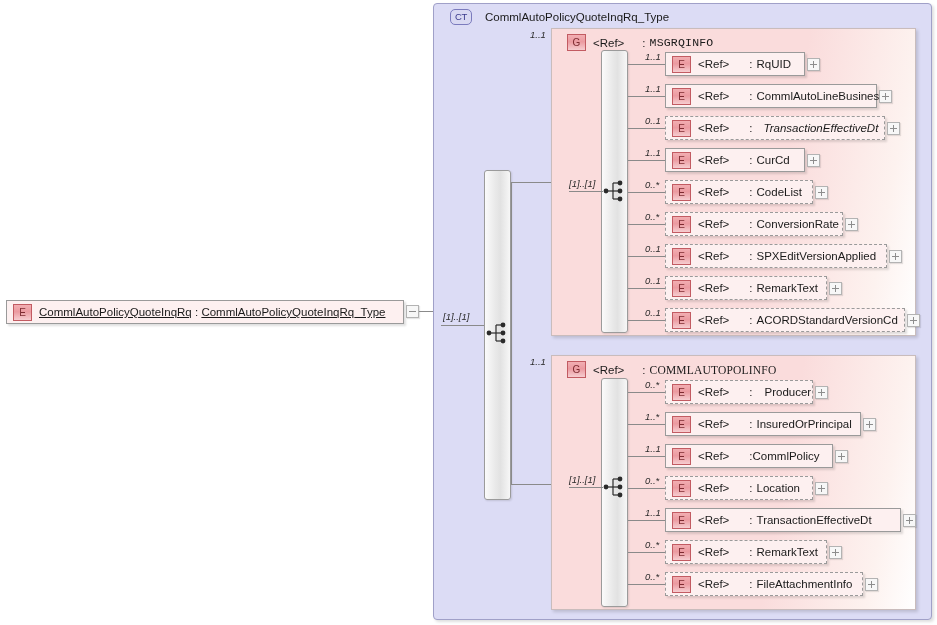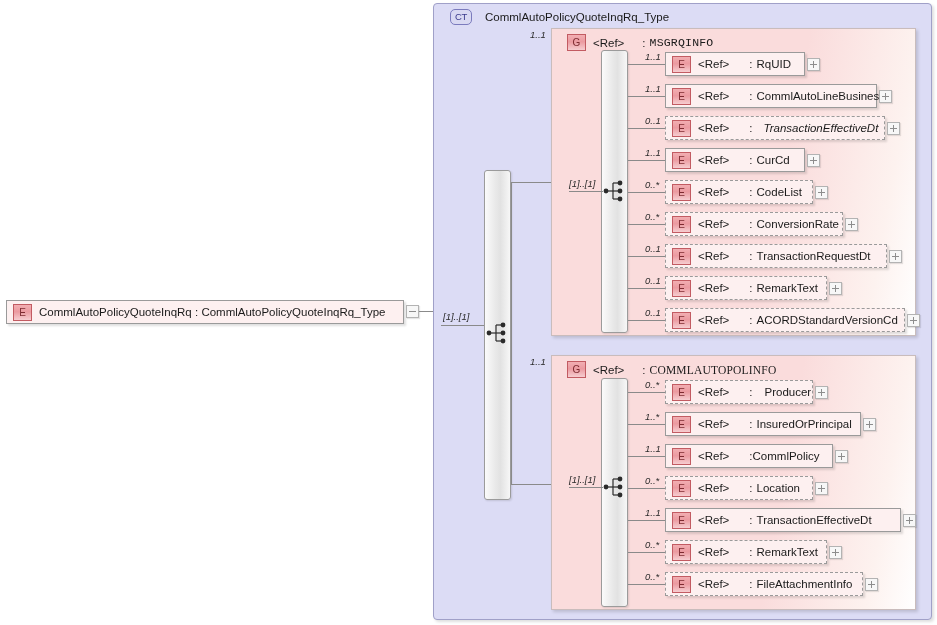--- a/index.html
+++ b/index.html
@@ -45,21 +45,21 @@
     letter-spacing:-.3px;
   }
   .badge.g{
     width:19px;height:17px;
   }
 
   .lbl{
     font-size:11.5px;color:#1a1a1a;
     font-family:"Liberation Sans", sans-serif;
   }
-  .lbl .name{color:#1a1a1a;}
+  .lbl .name{color:#1a1a1a;text-decoration:underline;}
 
   
   .tgl{
     position:absolute;
     box-sizing:border-box;
     width:13px;height:13px;
     border:1px solid #b3b3b3;
     background:#f7f7f7;
     box-shadow:1px 1px 1px rgba(0,0,0,.10);
   }
@@ -257,21 +257,21 @@
         <span class="lbl" style="margin-left: 20px;">:</span>
         <span class="lbl typ" style="margin-left: 4px;">ConversionRate</span>
       </div>
       <div class="tgl plus" style="left: 845px; top: 218px;"></div>
       <div class="hline" style="left: 628px; top: 256px; width: 37px;"></div>
       <div class="card" style="left: 645px; top: 243px;">0..1</div>
       <div class="elembox dashed" style="left: 665px; top: 244px; width: 222px; height: 24px;">
         <span class="badge">E</span>
         <span class="lbl">&lt;Ref&gt;</span>
         <span class="lbl" style="margin-left: 20px;">:</span>
-        <span class="lbl typ" style="margin-left: 4px;">TransactionRequestDt</span>
+        <span class="lbl typ" style="margin-left: 4px;">SPXEditVersionApplied</span>
       </div>
       <div class="tgl plus" style="left: 889px; top: 250px;"></div>
       <div class="hline" style="left: 628px; top: 288px; width: 37px;"></div>
       <div class="card" style="left: 645px; top: 275px;">0..1</div>
       <div class="elembox dashed" style="left: 665px; top: 276px; width: 162px; height: 24px;">
         <span class="badge">E</span>
         <span class="lbl">&lt;Ref&gt;</span>
         <span class="lbl" style="margin-left: 20px;">:</span>
         <span class="lbl typ" style="margin-left: 4px;">RemarkText</span>
       </div>

